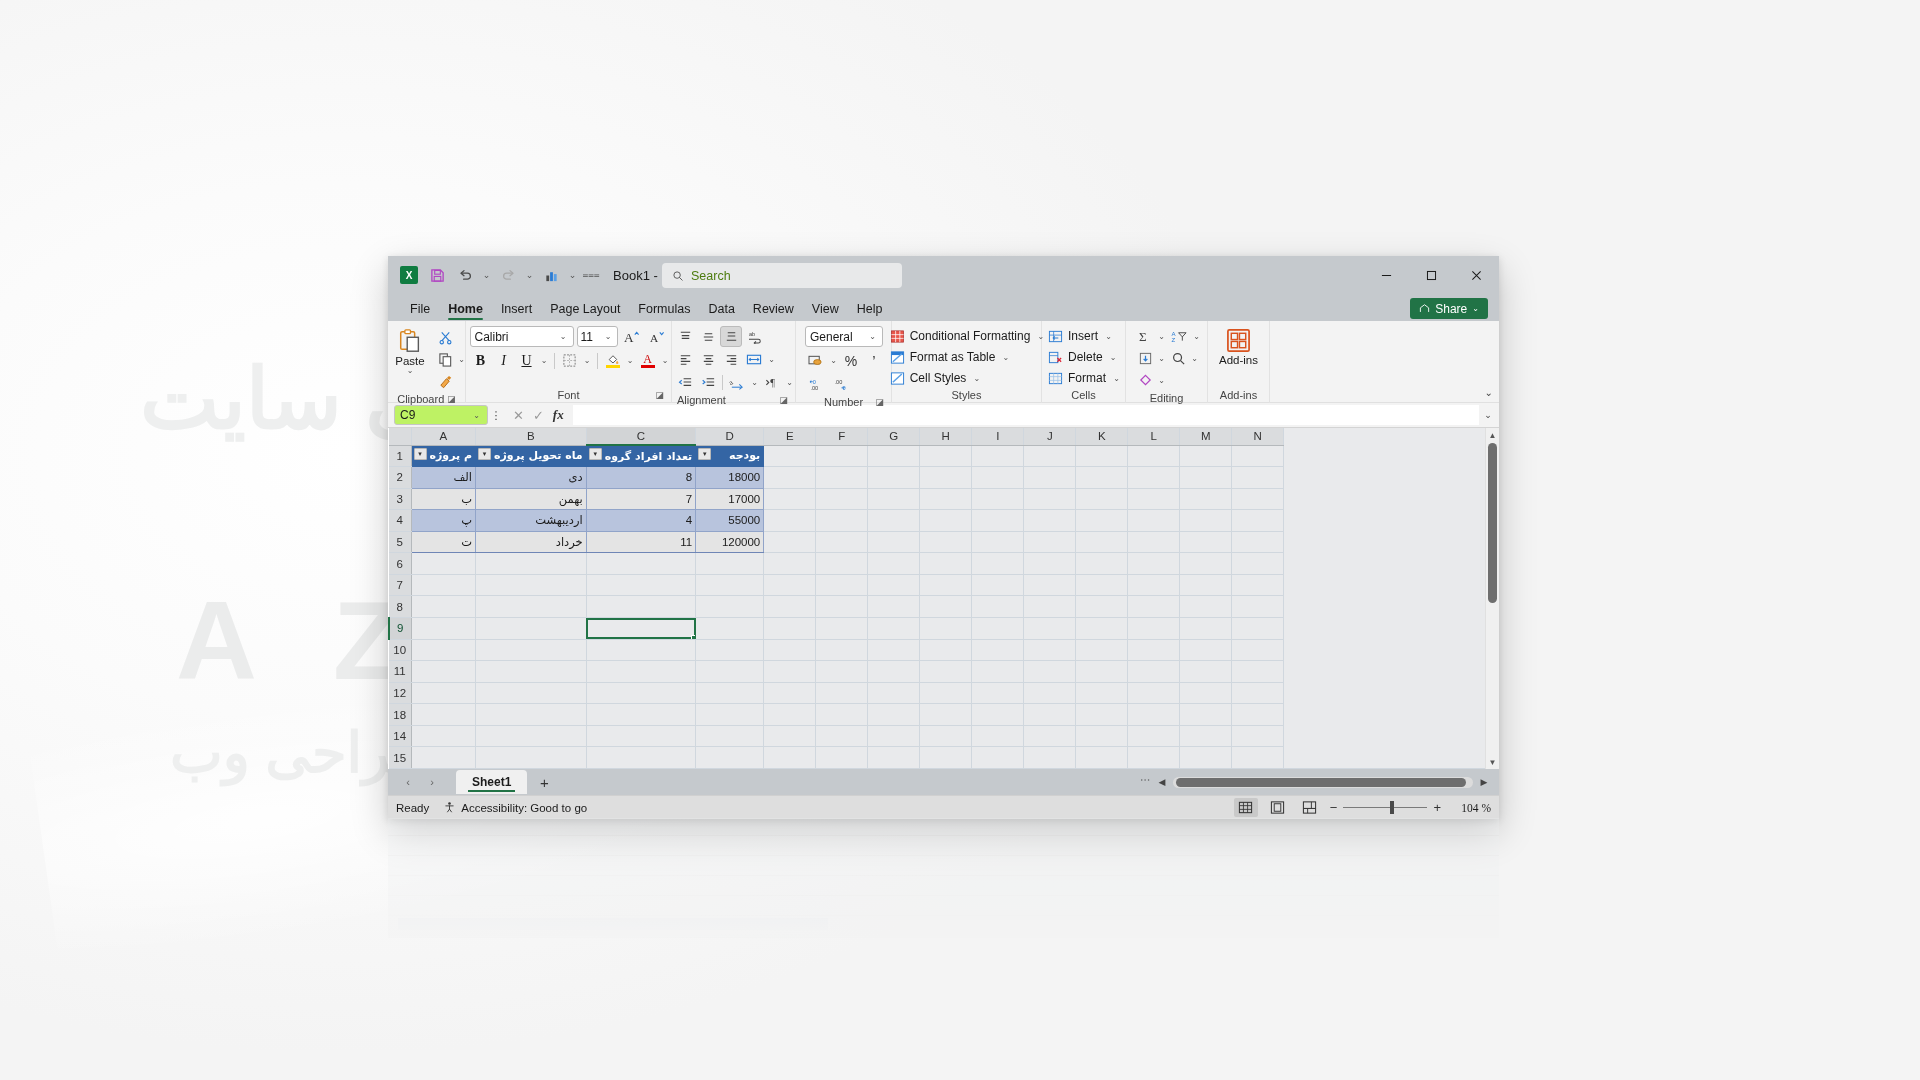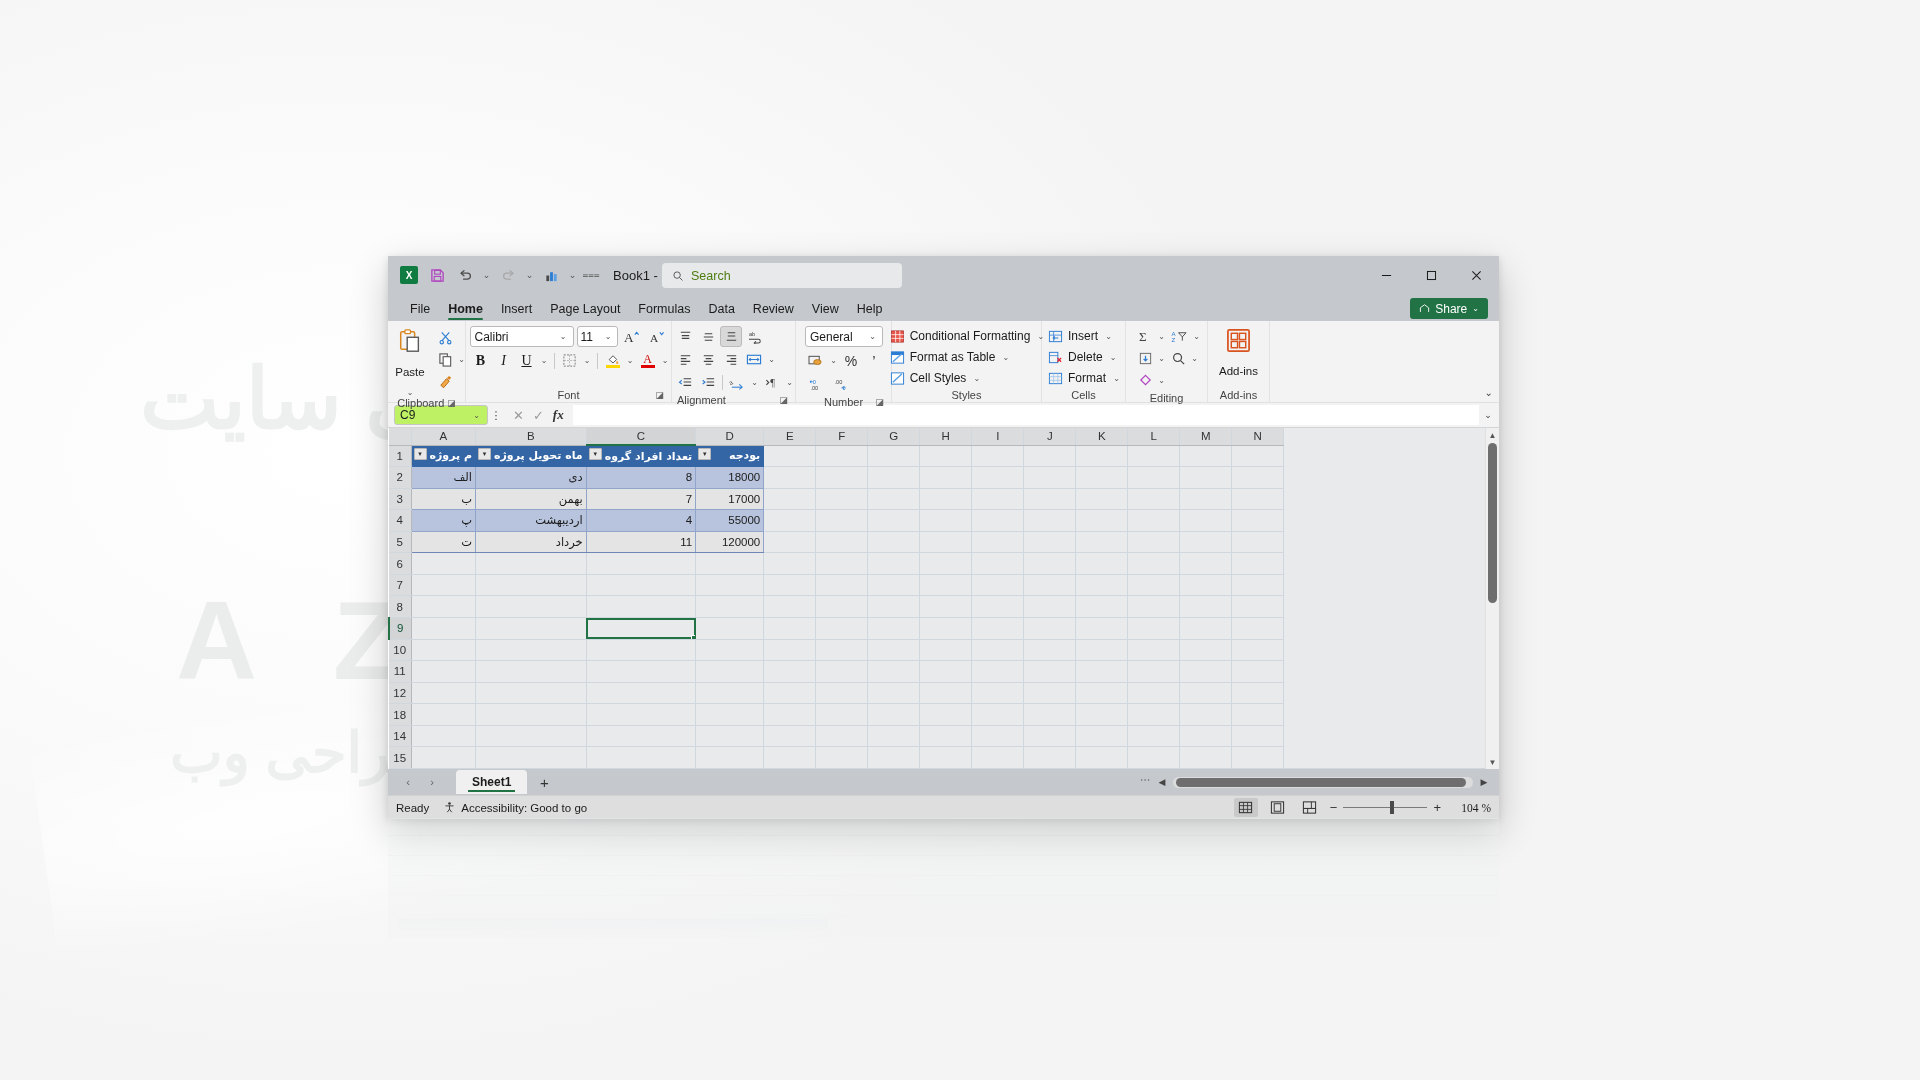--- a/index.html
+++ b/index.html
@@ -144,21 +144,21 @@
   .rgroup:last-child { border-right: none; }
   .rgroup-body { display: flex; flex: 1; align-items: flex-start; padding-top: 2px; }
   .rgroup-label {
     font-size: 11px; color: #444; height: 15px; line-height: 15px;
     display:flex; align-items:center; gap:3px;
   }
   .dialog-launcher { font-size: 9px; color: #666; }
 
   .big-btn {
     width: 48px; display: flex; flex-direction: column; align-items: center;
-    gap: 12px; padding-top: 2px;
+    gap: 1px; padding-top: 2px;
   }
   .big-btn .lbl { font-size: 11.5px; }
   .big-btn .car { font-size: 8px; color: #555; line-height: 6px; }
 
   .icn { display: inline-flex; align-items: center; justify-content: center; }
   .sm-btn {
     width: 22px; height: 21px; display: flex; align-items: center; justify-content: center;
     border-radius: 3px;
   }
   .caret { font-size: 8px; color: #555; width: 11px; text-align: center; display:inline-block;}

